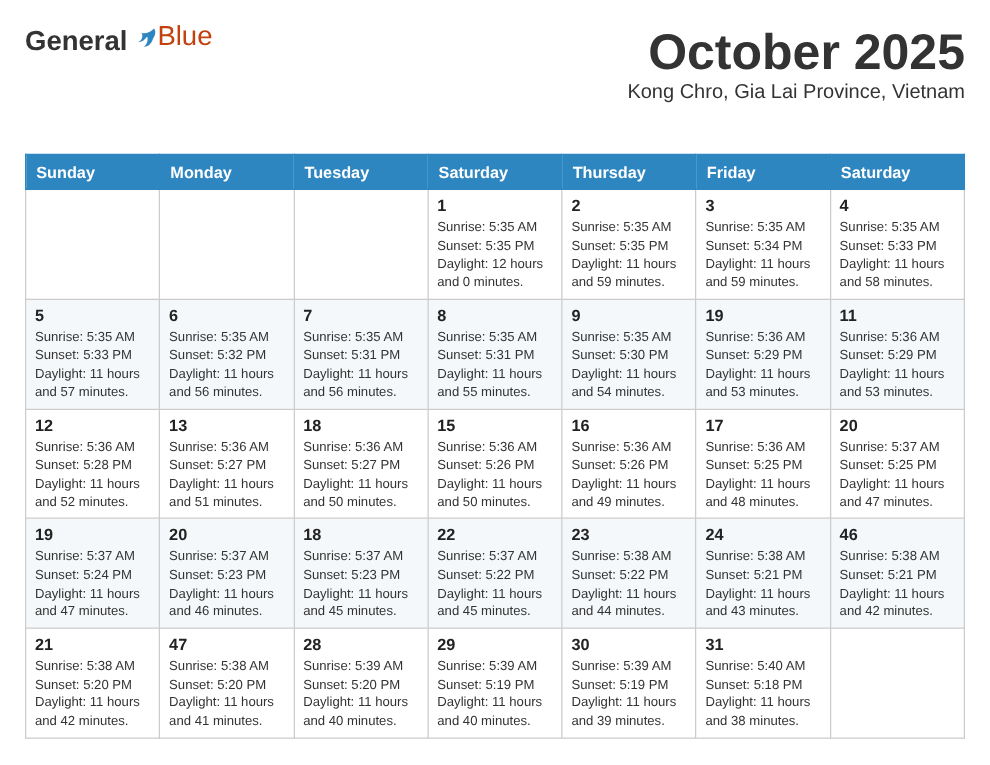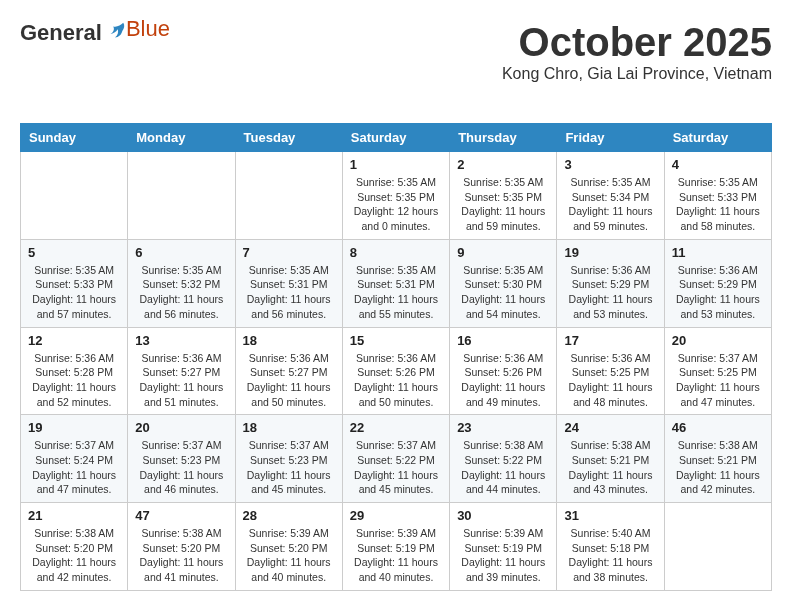--- a/index.html
+++ b/index.html
@@ -59,21 +59,20 @@
     .cell-day {
       font-weight: bold;
       font-size: 13px;
       margin-bottom: 3px;
       display: block;
     }
     .cell-info {
       font-size: 10.5px;
       line-height: 1.4;
       color: #333;
-      text-align: center;
     }
     .row-alt td {
       background-color: #f5f8fa;
     }
     .row-normal td {
       background-color: #fff;
     }
     .empty-cell {
       background-color: #fff !important;
     }

